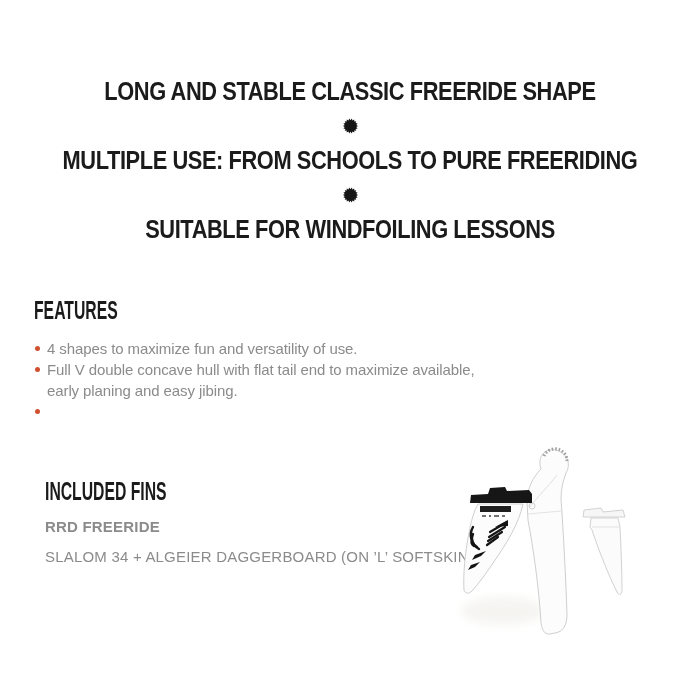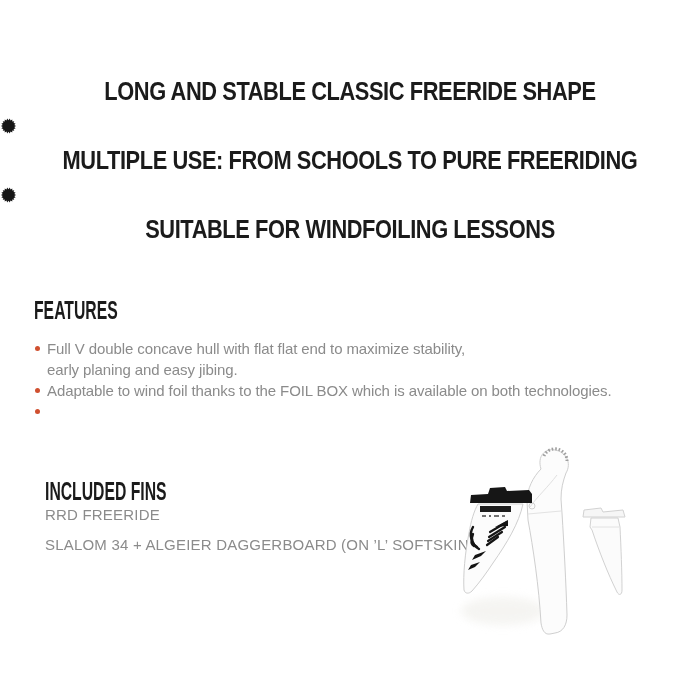--- a/index.html
+++ b/index.html
@@ -10,21 +10,21 @@
     overflow: hidden;
     font-family: "Liberation Sans", sans-serif;
   }
 
   
   .headlines {
     position: absolute;
     top: 79px; left: 0; right: 0;
     display: flex;
     flex-direction: column;
-    align-items: flex-start;
+    align-items: center;
   }
   .headline {
     width: 700px;
     text-align: center;
     font-weight: bold;
     font-size: 26px;
     line-height: 24px;
     height: 24px;
     letter-spacing: -0.5px;
     color: #1b1b1b;
@@ -86,21 +86,21 @@
     position: absolute;
     top: 478px; left: 45px;
   }
   .included p {
     margin: 0;
     font-size: 15px;
     line-height: 20px;
     color: #8b8b8b;
     letter-spacing: 0.2px;
   }
-  .included p.first { margin-top: 1px; margin-bottom: 10px; }
+  .included p.first { margin-top: 13px; margin-bottom: 10px; font-weight: bold; }
 
   
   .fins-figure {
     position: absolute;
     left: 445px; top: 435px;
     width: 250px; height: 265px;
     margin: 0;
   }
 </style>
 </head>
@@ -122,26 +122,26 @@
       </svg>
     </div>
     <div class="headline">SUITABLE FOR WINDFOILING LESSONS</div>
   </header>
 
   <section class="features">
     <h2 class="cond-heading">FEATURES</h2>
     <ul class="feature-list">
       <li class="feature-item">
         <span class="bullet"></span>
-        <span class="feature-text">Full V double concave hull with flat flat end to maximize stability,
-early planing and easy jibing.</span>
+        <span class="feature-text">4 shapes to maximize fun and versatility of use.</span>
       </li>
       <li class="feature-item">
         <span class="bullet"></span>
-        <span class="feature-text">Adaptable to wind foil thanks to the FOIL BOX which is available on both technologies.</span>
+        <span class="feature-text">Full V double concave hull with flat tail end to maximize available,
+early planing and easy jibing.</span>
       </li>
       <li class="feature-item">
         <span class="bullet"></span>
       </li>
     </ul>
   </section>
 
   <section class="included">
     <h2 class="cond-heading">INCLUDED FINS</h2>
     <p class="first">RRD FREERIDE</p>

